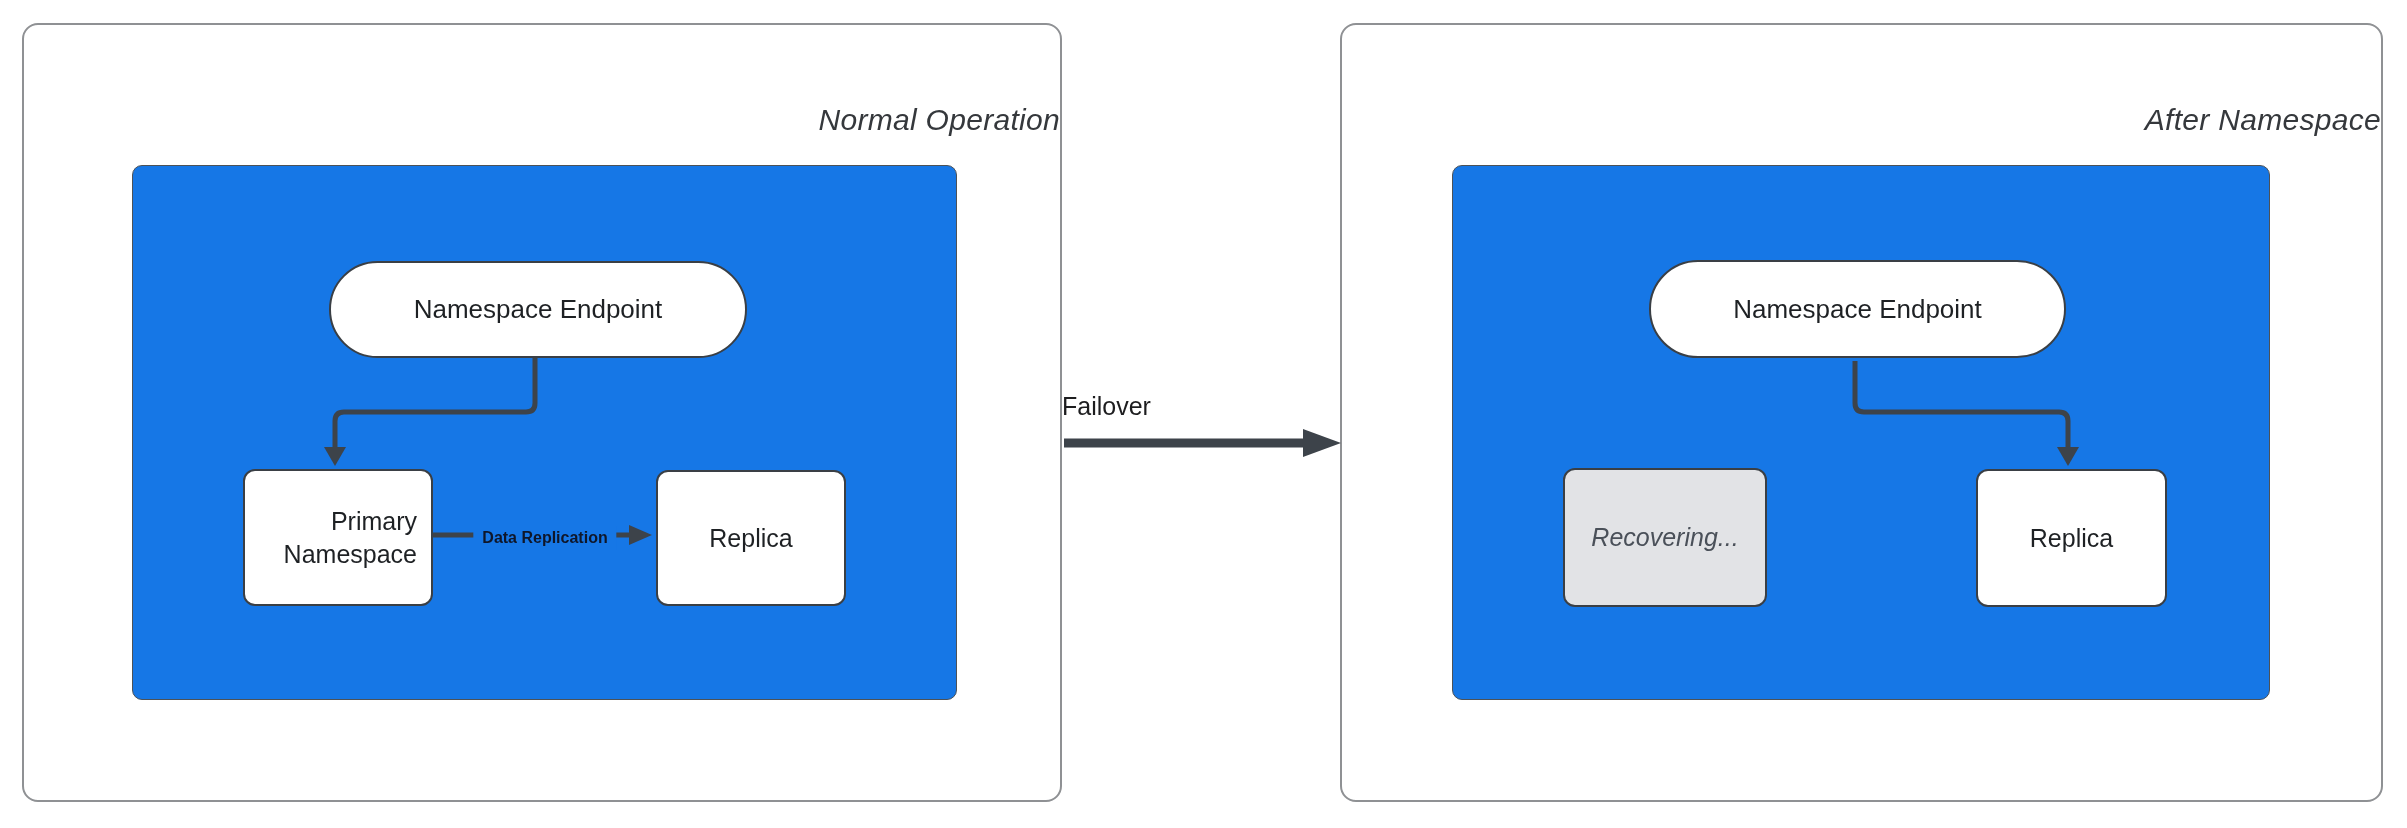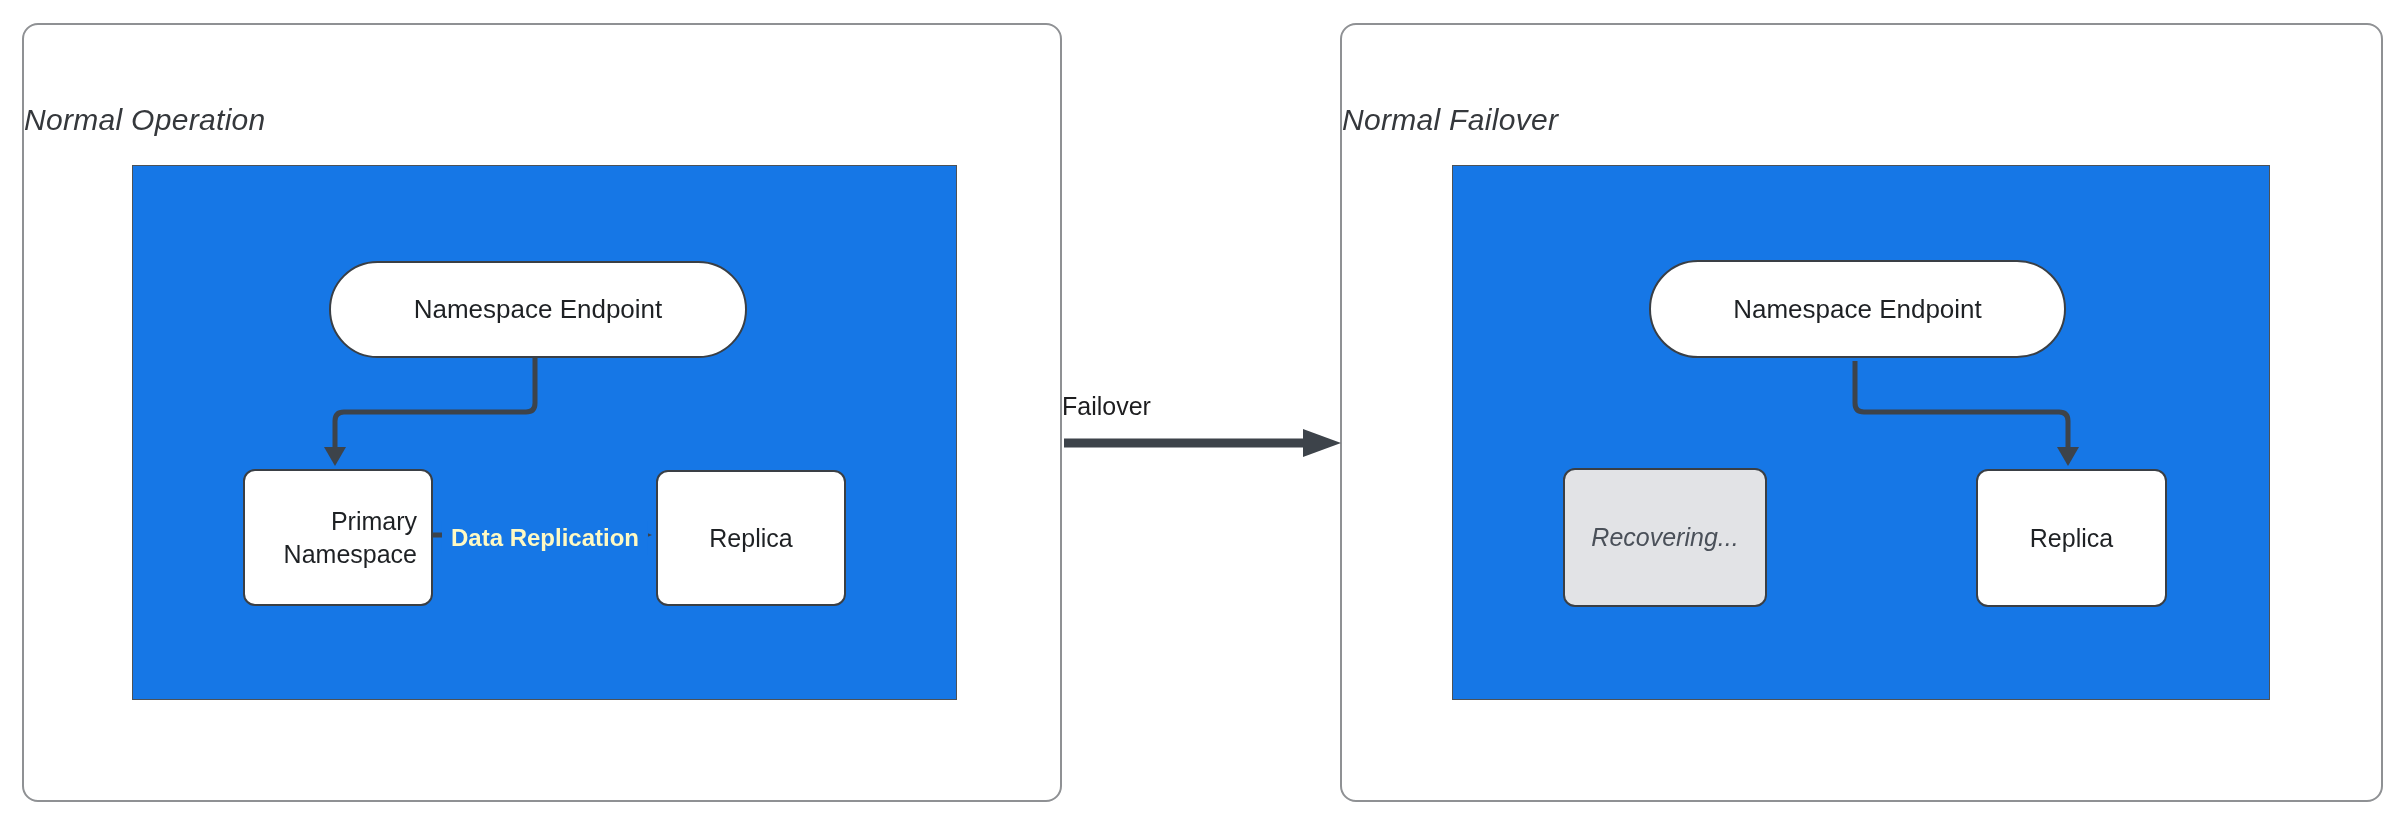--- a/index.html
+++ b/index.html
@@ -22,25 +22,25 @@
   .canvas{position:absolute;inset:0;}
   .panel{
     position:absolute;top:23px;height:779px;
     background:#ffffff;border:2px solid var(--panel-border);
     border-radius:16px;
   }
   .panel-left{left:22px;width:1040px;}
   .panel-right{left:1340px;width:1043px;}
   .panel-title{
     position:absolute;top:78px;left:0;width:100%;
-    text-align:left;font-style:italic;font-size:30px;
+    text-align:right;font-style:italic;font-size:30px;
     color:var(--title);letter-spacing:.3px;
   }
   .blue-box{
-    position:absolute;border-radius:0;
+    position:absolute;border-radius:10px;
     background:var(--blue);border:1.5px solid #4D5257;
   }
   .blue-box-left{left:108px;top:140px;width:825px;height:535px;}
   .blue-box-right{left:110px;top:140px;width:818px;height:535px;}
   .pill{
     position:absolute;z-index:3;
     background:#ffffff;border:2.5px solid var(--node-border);
     border-radius:60px;display:flex;align-items:center;justify-content:center;
     font-size:26px;color:var(--text);
   }
@@ -56,21 +56,21 @@
   .node-primary{left:110px;top:303px;width:190px;height:137px;text-align:right;}
   .node-replica-l{left:523px;top:304px;width:190px;height:136px;}
   .node-recovering{
     left:110px;top:302px;width:204px;height:139px;
     background:var(--recover-bg);font-style:italic;color:var(--recover-text);
   }
   .node-replica-r{left:523px;top:303px;width:191px;height:138px;}
   .edge-label{
     position:absolute;z-index:4;left:412px;top:372px;
     transform:translate(-50%,-50%);
-    background:var(--blue);color:#fef9c3;font-weight:700;font-size:24px;
+    background:var(--blue);color:#0f172a;font-weight:700;font-size:16px;
     padding:3px 9px;white-space:nowrap;
   }
   .transition-label{
     position:absolute;left:1062px;top:392px;width:280px;z-index:3;
     font-size:25px;color:#1D1D1F;
   }
   .wires{position:absolute;inset:0;z-index:2;pointer-events:none;}
 </style>
 </head>
 <body>
@@ -83,21 +83,21 @@
       <div class="pill pill-left">Namespace Endpoint</div>
       <div class="node node-primary">Primary Namespace</div>
       <div class="node node-replica-l">Replica</div>
       <div class="edge-label">Data Replication</div>
     </div>
   </section>
 
   <div class="transition-label">Failover</div>
 
   <section class="panel panel-right">
-    <div class="panel-title">Normal Failover</div>
+    <div class="panel-title">After Namespace</div>
     <div class="blue-box blue-box-right">
       <div class="pill pill-right">Namespace Endpoint</div>
       <div class="node node-recovering">Recovering...</div>
       <div class="node node-replica-r">Replica</div>
     </div>
   </section>
 
   <svg class="wires" width="2407" height="828" viewBox="0 0 2407 828">
 
     <path d="M 535 357 L 535 403 Q 535 412 526 412 L 344 412 Q 335 412 335 421 L 335 448" fill="none" stroke="#3D434A" stroke-width="5"></path>

